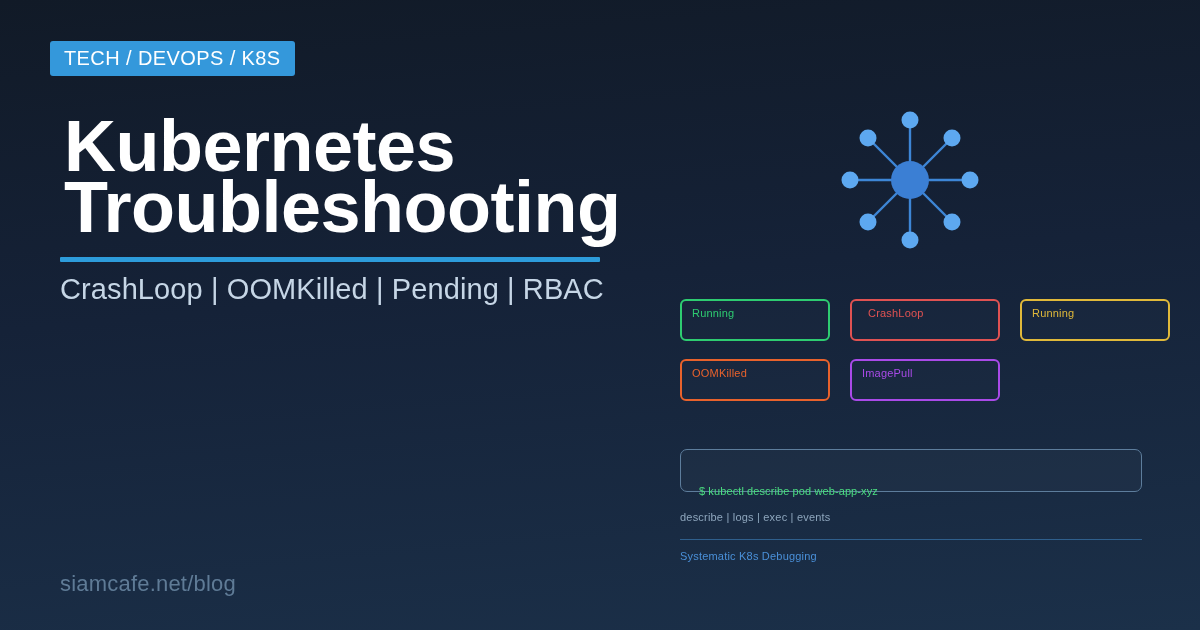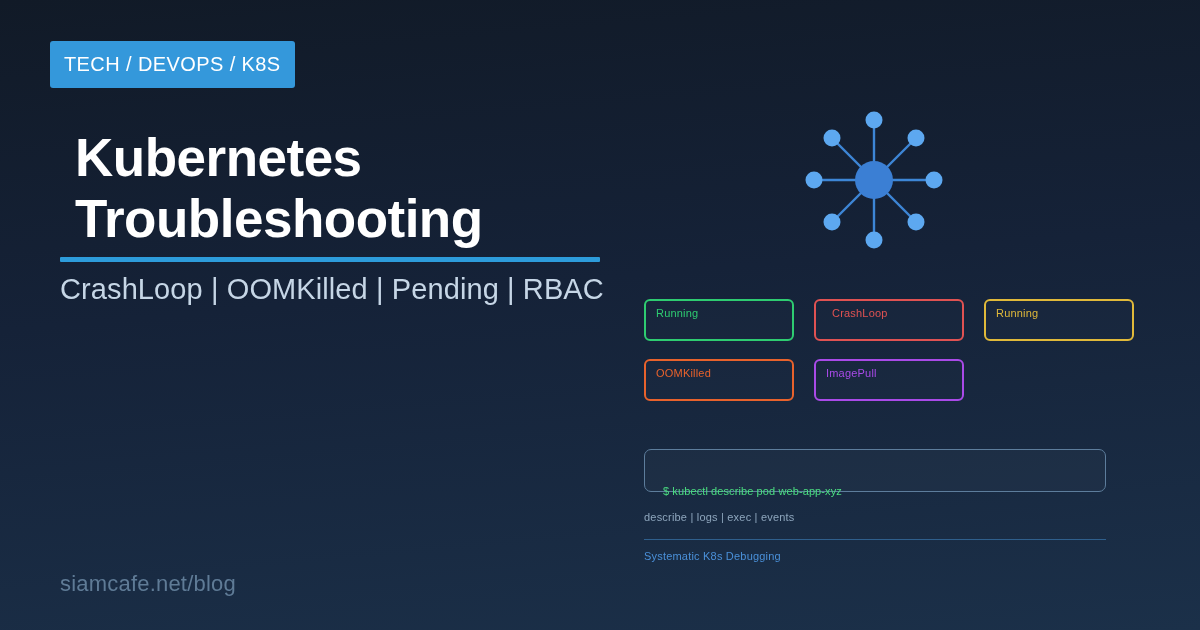--- a/index.html
+++ b/index.html
@@ -31,39 +31,39 @@
     top: 0;
     width: 560px;
     height: 630px;
   }
 
   .breadcrumb {
     position: absolute;
     left: -10px;
     top: 41px;
     height: 35px;
-    padding: 6px 14px;
+    padding: 0 14px;
     display: flex;
     align-items: center;
     background: #3498db;
     border-radius: 3px;
     color: #ffffff;
     font-size: 20px;
     letter-spacing: 0.4px;
     white-space: nowrap;
   }
 
   .title {
     position: absolute;
     left: 0;
     top: 112px;
     width: 560px;
-    margin: 15px;
+    margin: 4px;
     color: #ffffff;
-    font-size: 53px;
+    font-size: 72px;
     font-weight: bold;
     line-height: 61px;
     letter-spacing: -0.5px;
   }
   .title-line { display: block; }
 
   .accent-bar {
     position: absolute;
     left: 0;
     top: 257px;
@@ -89,21 +89,21 @@
     left: 0;
     top: 571px;
     color: #5f7b96;
     font-size: 22px;
     letter-spacing: 0.2px;
   }
 
   
   .right-col {
     position: absolute;
-    left: 624px;
+    left: 660px;
     top: 0;
     width: 540px;
     height: 630px;
   }
 
   .hub-diagram {
     position: absolute;
     left: 170px;
     top: 100px;
     width: 160px;

